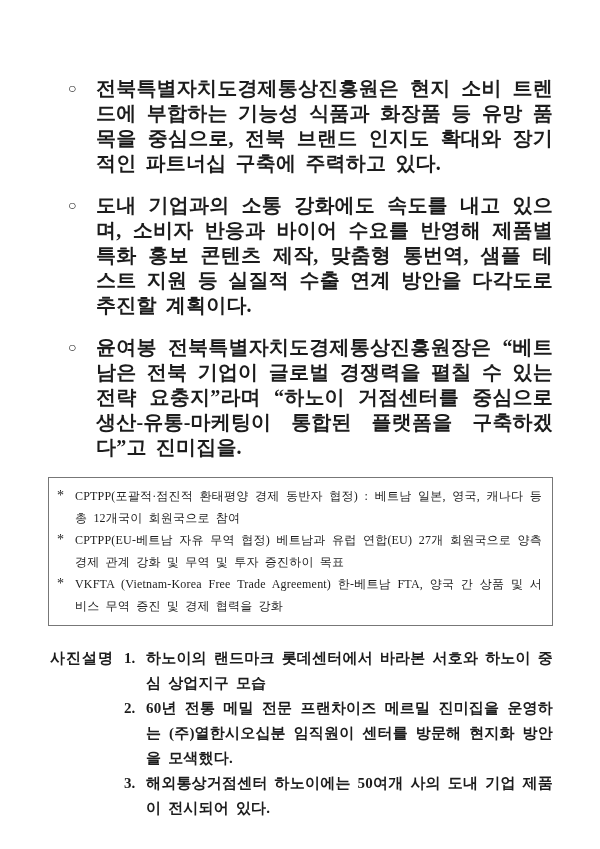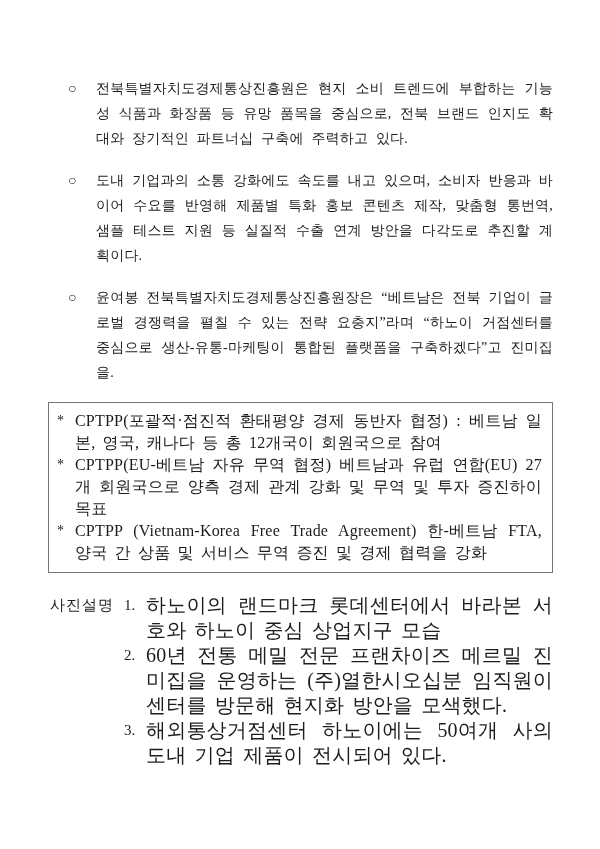--- a/index.html
+++ b/index.html
@@ -27,59 +27,61 @@
   .bullet-marker {
     flex: 0 0 auto;
     width: 16px;
     font-size: 14px;
     line-height: 25px;
     margin-right: 12px;
     color: #1c1c1c;
   }
   .bullet-text {
     flex: 1 1 auto;
-    font-size: 14px;
+    font-size: 20px;
     line-height: 25px;
     text-align: justify;
     text-align-last: left;
     word-spacing: 4px;
     letter-spacing: 0.2px;
+    font-weight: bold;
   }
   
   .note-box {
     border: 1px solid #777777;
     padding: 7px 10px 8px 8px;
     margin-top: 4px;
   }
   .note-item {
     display: flex;
     align-items: flex-start;
   }
   .note-star {
     flex: 0 0 auto;
     width: 10px;
     margin-right: 8px;
     font-size: 14px;
     line-height: 22px;
   }
   .note-text {
     flex: 1 1 auto;
-    font-size: 16px;
+    font-size: 12px;
     line-height: 22px;
     text-align: justify;
     text-align-last: left;
     word-spacing: 3px;
     letter-spacing: 0.2px;
   }
   
   .caption-row {
     display: flex;
     align-items: flex-start;
     margin-top: 20px;
     margin-left: 2px;
+    font-weight: bold;
   }
   .caption-label {
     flex: 0 0 auto;
     font-size: 15px;
     line-height: 25px;
     letter-spacing: 1px;
     margin-right: 10px;
     white-space: nowrap;
   }
   .caption-list { flex: 1 1 auto; }
@@ -90,21 +92,21 @@
   .caption-num {
     flex: 0 0 auto;
     width: 16px;
     margin-right: 6px;
     font-size: 15px;
     line-height: 25px;
     text-align: left;
   }
   .caption-text {
     flex: 1 1 auto;
-    font-size: 20px;
+    font-size: 15px;
     line-height: 25px;
     text-align: justify;
     text-align-last: left;
     word-spacing: 3px;
     letter-spacing: 0.2px;
   }
 </style>
 </head>
 <body>
 
@@ -129,21 +131,21 @@
     <div class="note-item">
       <span class="note-star">*</span>
       <p class="note-text">CPTPP(포괄적·점진적 환태평양 경제 동반자 협정) : 베트남 일본, 영국, 캐나다 등 총 12개국이 회원국으로 참여</p>
     </div>
     <div class="note-item">
       <span class="note-star">*</span>
       <p class="note-text">CPTPP(EU-베트남 자유 무역 협정) 베트남과 유럽 연합(EU) 27개 회원국으로 양측 경제 관계 강화 및 무역 및 투자 증진하이 목표</p>
     </div>
     <div class="note-item">
       <span class="note-star">*</span>
-      <p class="note-text">CPTPP (Vietnam-Korea Free Trade Agreement) 한-베트남 FTA, 양국 간 상품 및 서비스 무역 증진 및 경제 협력을 강화</p>
+      <p class="note-text">VKFTA (Vietnam-Korea Free Trade Agreement) 한-베트남 FTA, 양국 간 상품 및 서비스 무역 증진 및 경제 협력을 강화</p>
     </div>
   </div>
 
   <div class="caption-row">
     <span class="caption-label">사진설명</span>
     <div class="caption-list">
       <div class="caption-item">
         <span class="caption-num">1.</span>
         <p class="caption-text">하노이의 랜드마크 롯데센터에서 바라본 서호와 하노이 중심 상업지구 모습</p>
       </div>

